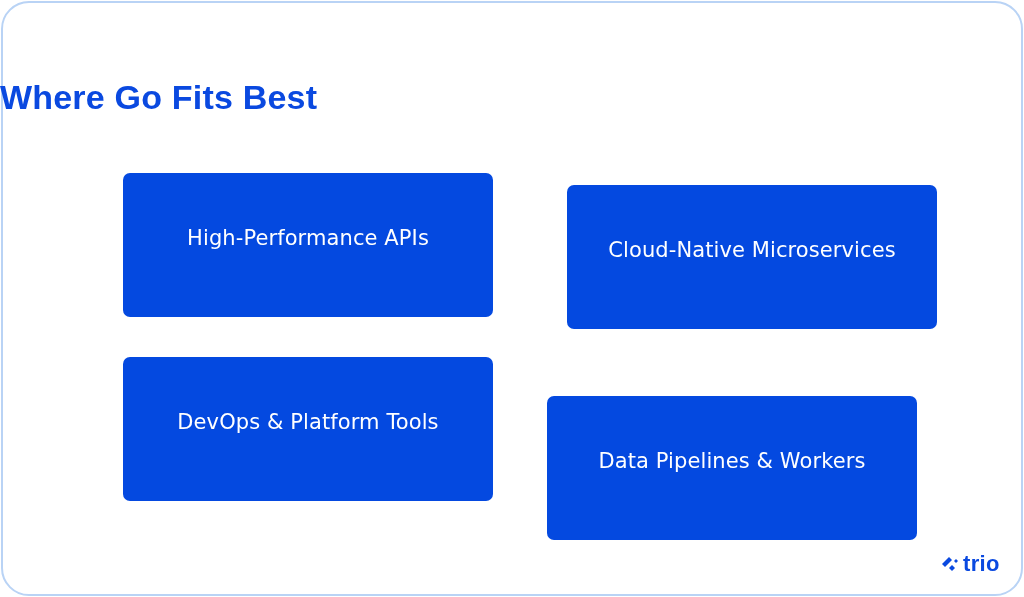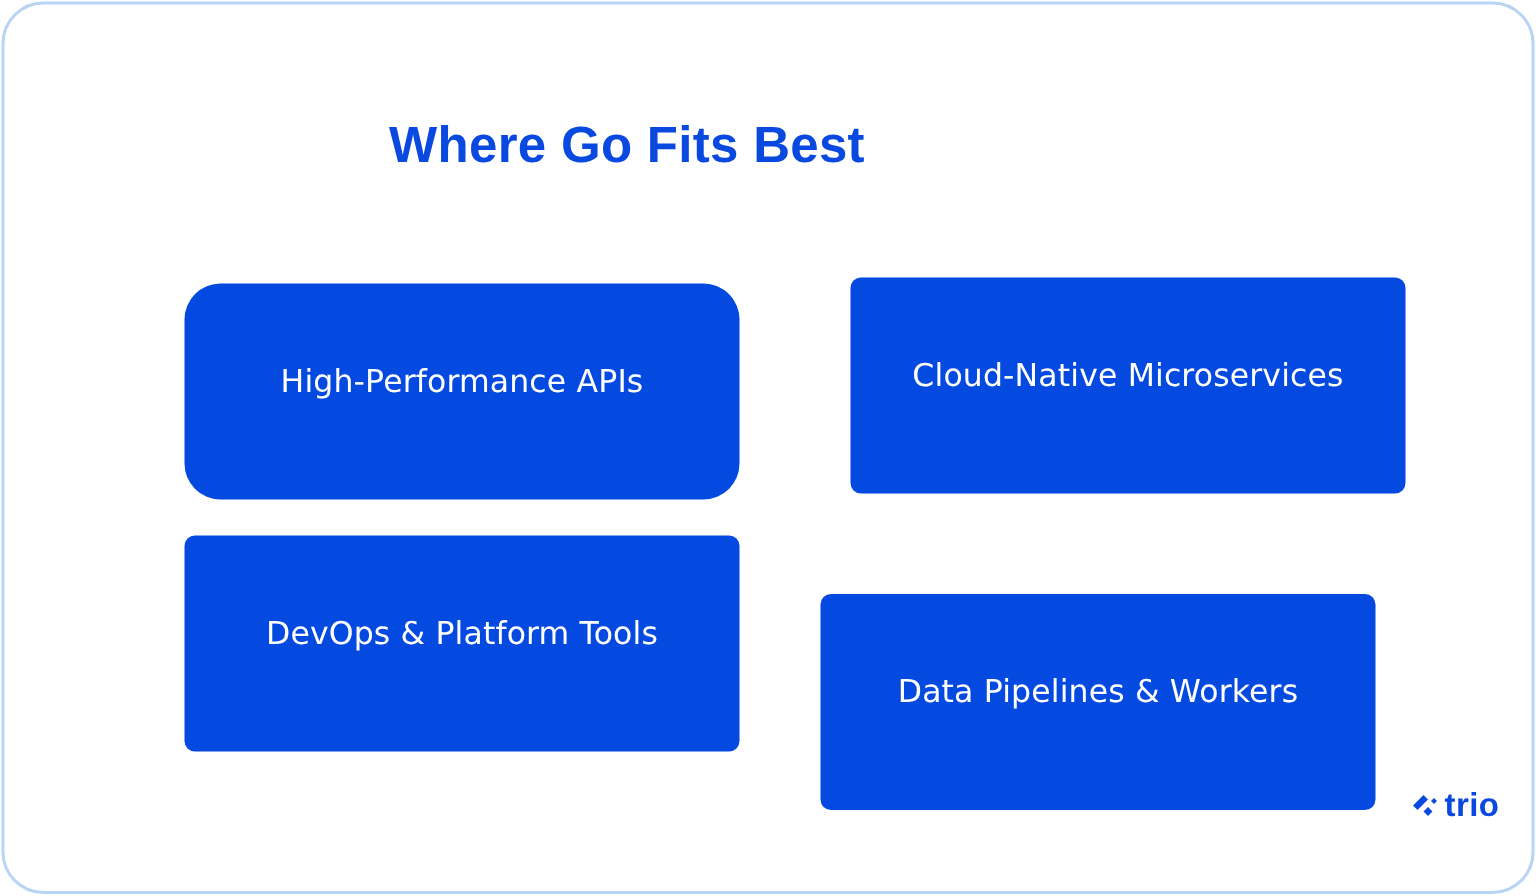--- a/index.html
+++ b/index.html
@@ -2,38 +2,38 @@
 <html><head>
 <meta charset="utf-8">
 <style>
   html, body { margin: 0; padding: 0; background: #ffffff; }
   body { width: 1024px; height: 597px; position: relative; overflow: hidden; font-family: "Liberation Sans", sans-serif; }
   .frame {
     position: absolute; left: 1px; top: 1px; width: 1018px; height: 591px;
     border: 2px solid #b9d3f5; border-radius: 28px; background: #ffffff;
   }
   .title {
-    position: absolute; left: 0; top: 78px; width: 836px; text-align: center;
+    position: absolute; left: 0; top: 78px; width: 836px; text-align: left;
     color: #0a49e0; font-weight: bold; font-size: 34px; letter-spacing: 0.2px;
     font-family: "Liberation Sans", sans-serif;
   }
   .card {
     position: absolute; width: 370px; height: 144px; background: #0449e0;
     border-radius: 7px; display: flex; align-items: center; justify-content: center;
   }
   .card span {
     color: #ffffff; font-size: 21px; margin-top: -14px;
     font-family: "DejaVu Sans", sans-serif; letter-spacing: 0.1px;
   }
-  .c1 { left: 123px; top: 189px; border-radius: 24px; }
+  .c1 { left: 123px; top: 173px; }
   .c2 { left: 567px; top: 185px; }
   .c3 { left: 123px; top: 357px; text-align: right; }
   .c4 { left: 547px; top: 376px; margin-top: 20px; }
   .logo {
-    position: absolute; left: 940px; top: 524px; display: flex; align-items: center; gap: 3px;
+    position: absolute; left: 940px; top: 551px; display: flex; align-items: center; gap: 3px;
   }
   .logo-text {
     color: #0a49e0; font-weight: bold; font-size: 22px; font-family: "Liberation Sans", sans-serif;
     letter-spacing: 0.3px;
   }
 </style>
 </head>
 <body>
 
 <div class="frame"></div>

